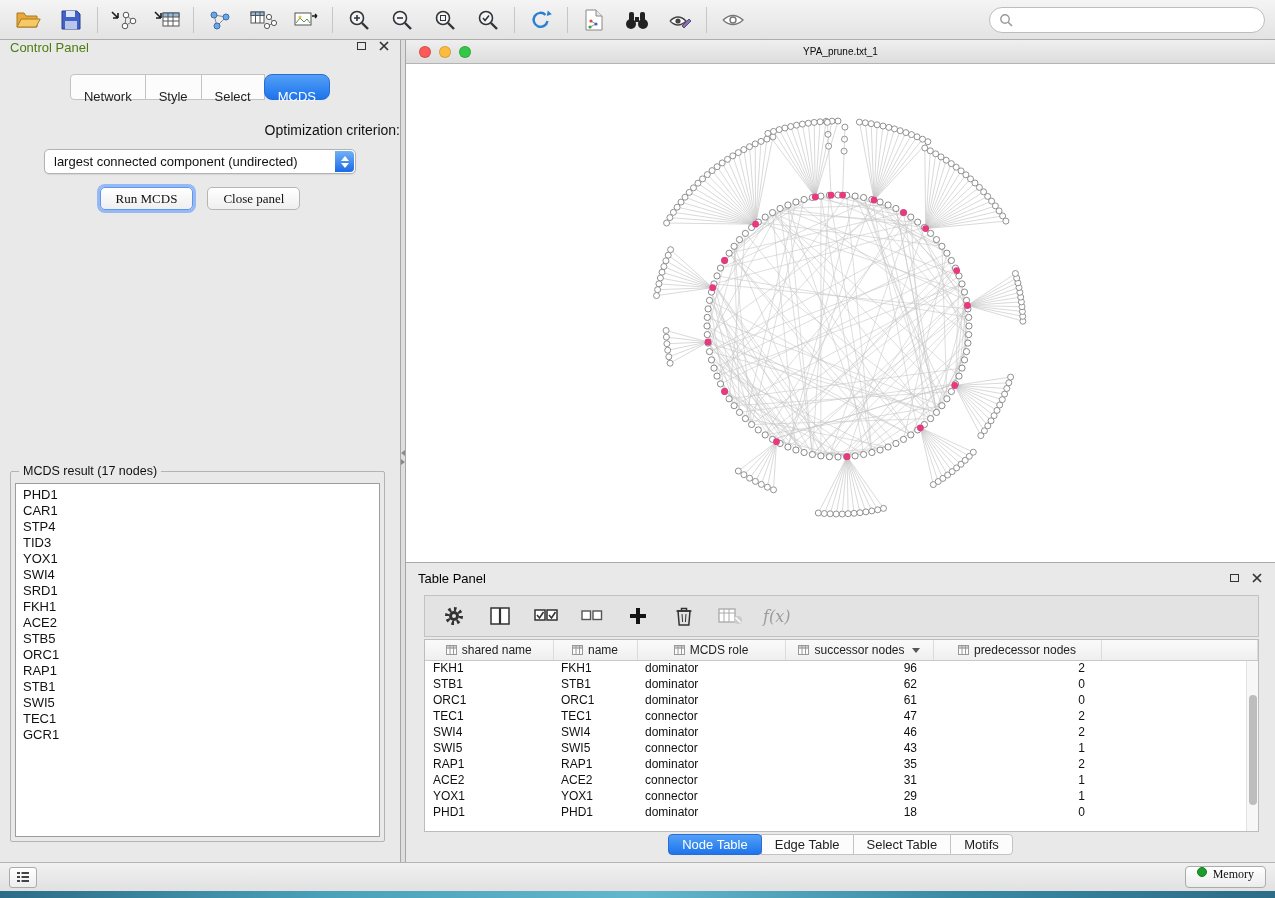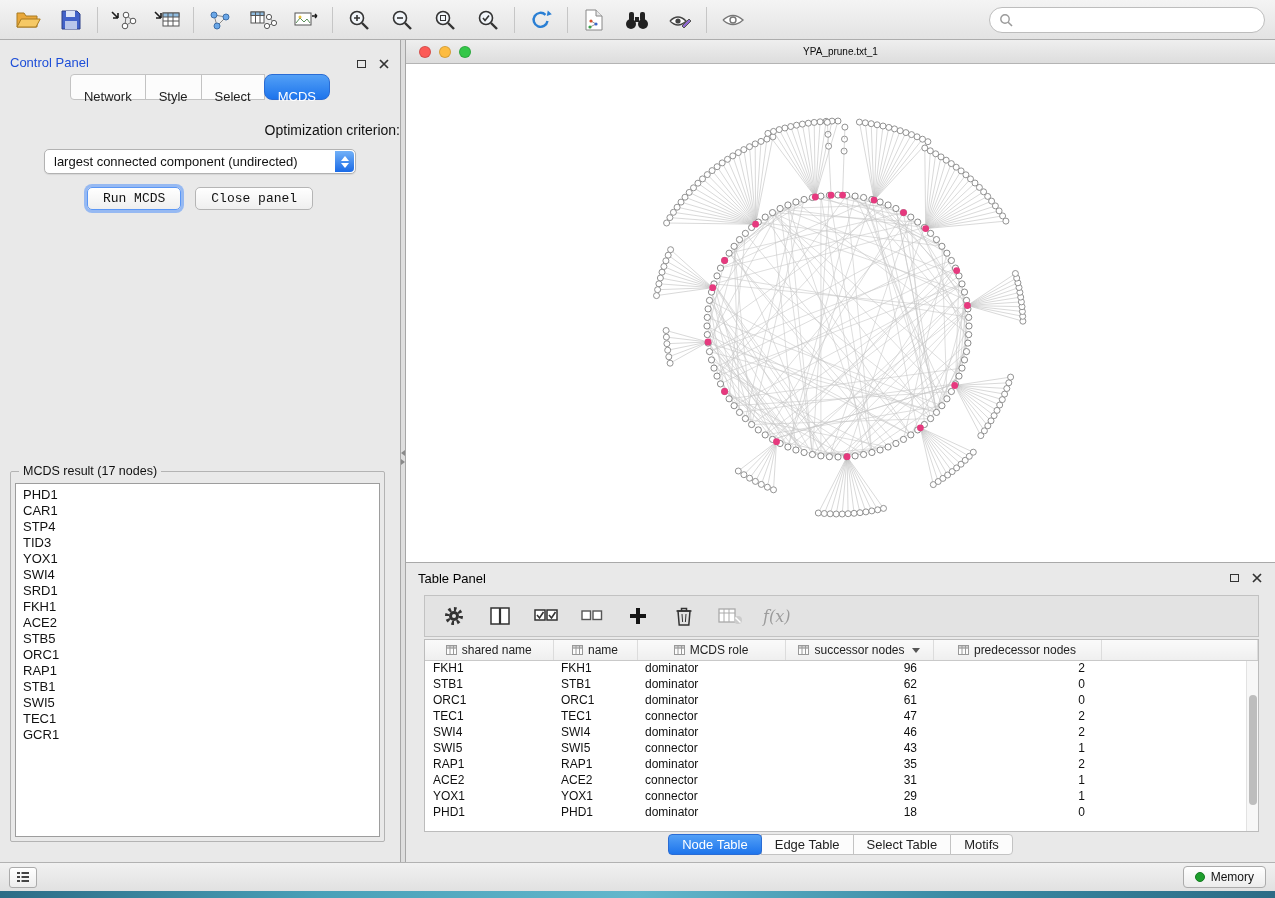--- a/index.html
+++ b/index.html
@@ -10,40 +10,40 @@
   
   .toolbar{position:absolute;left:0;top:0;right:0;height:40px;background:linear-gradient(#f4f4f4,#e3e3e3);border-bottom:1px solid #adadad;display:flex;align-items:center;padding:0 10px}
   .tb-btn{width:36px;height:30px;display:flex;align-items:center;justify-content:center;border-radius:4px;flex:none}
   .tb-sep{width:1px;height:26px;background:#c6c6c6;margin:0 8px;flex:none}
   .tb-group{display:flex;align-items:center;gap:7px}
   .search{margin-left:auto;width:276px;height:26px;background:#fff;border:1px solid #bdbdbd;border-radius:13px;display:flex;align-items:center;padding:0 9px;gap:5px}
   .search input{border:none;outline:none;flex:1;font-size:12px;background:transparent;font-family:inherit}
 
   
   .control-panel{position:absolute;left:0;top:40px;width:400px;bottom:36px;background:#e9e9e9;overflow:hidden}
-  .panel-header{height:30px;display:flex;align-items:flex-end;padding:0 10px;font-size:13px;color:#1d4ed8}
+  .panel-header{height:30px;display:flex;align-items:flex-start;padding:0 10px;font-size:13px;color:#4d7c0f}
   .win-btns{margin-left:auto;display:flex;align-items:center;gap:11px}
   .wb{display:flex;align-items:center;justify-content:center;width:12px;height:12px}
   .wb-box{width:9px;height:8px;border:1.4px solid #333;display:inline-block}
 
   .cp-tabs{display:flex;justify-content:center;margin-top:4px;position:relative}
   .cp-tab{height:21px;line-height:19px;padding:12px 13px;font-size:13px;background:#fcfcfc;border:1px solid #c3c3c3;margin-left:-1px;color:#222}
   .cp-tab:first-child{border-radius:4px 0 0 4px;margin-left:0}
   .cp-tab:last-child{border-radius:0 4px 4px 0}
   .cp-tab.active{background:linear-gradient(#53a0f6,#1d74ec);border-color:#2a6cd4;color:#fff;border-radius:8px;position:relative;z-index:1}
 
   .opt-label{text-align:right;font-size:14px;color:#111;margin-top:22px}
   .dropdown{margin:11px auto 0;width:312px;height:25px;background:#fff;border:1px solid #b2b2b2;border-radius:5px;position:relative;display:flex;align-items:center;font-size:13px;padding:0 26px 0 9px;color:#111;box-shadow:0 1px 1px rgba(0,0,0,.08)}
   .dd-text{white-space:nowrap;overflow:hidden}
   .stepper{position:absolute;right:1px;top:1px;bottom:1px;width:19px;border-radius:0 4px 4px 0;background:linear-gradient(#72b1f8,#1a6ae6);display:flex;flex-direction:column;align-items:center;justify-content:center;gap:2px}
   .tri-up{width:0;height:0;border-left:4px solid transparent;border-right:4px solid transparent;border-bottom:5px solid #fff}
   .tri-down{width:0;height:0;border-left:4px solid transparent;border-right:4px solid transparent;border-top:5px solid #fff}
 
   .btn-row{display:flex;justify-content:center;gap:14px;margin-top:13px}
-  .mac-btn{height:23px;padding:0 15px;background:linear-gradient(#ffffff,#efefef);border:1px solid #b5b5b5;border-radius:5px;font-size:13px;color:#111;font-family:Liberation Mono, monospace}
+  .mac-btn{height:23px;padding:0 15px;background:linear-gradient(#ffffff,#efefef);border:1px solid #b5b5b5;border-radius:5px;font-size:13px;color:#111;font-family:Liberation Serif, serif}
   .mac-btn.focused{box-shadow:0 0 0 3px rgba(82,145,250,.55);border-color:#5b97f5}
 
   .result-box{position:absolute;left:10px;right:15px;top:424px;bottom:20px;border:1px solid #b3b3b3;border-radius:2px;padding:5px 4px 4px 4px}
   .result-box legend{font-size:12.5px;color:#111;padding:0 4px;margin-left:4px}
   .result-list{width:100%;height:100%;background:#fff;border:1px solid #9d9d9d;overflow:hidden;padding:3px 7px;font-size:13px;line-height:16px;color:#111}
 
   
   .v-splitter{position:absolute;left:400px;top:40px;width:6px;bottom:36px;background:#dedede;border-left:1px solid #a6a6a6;border-right:1px solid #a6a6a6}
   .split-widget{position:absolute;left:-1px;top:408px;width:6px;height:18px;display:flex;flex-direction:column;align-items:center;justify-content:center;gap:3px}
   .sw-tri-l{width:0;height:0;border-top:3px solid transparent;border-bottom:3px solid transparent;border-right:4px solid #8a8a8a}
@@ -75,21 +75,21 @@
   .v-thumb{position:absolute;left:1.5px;top:34px;width:8px;height:110px;background:#bdbdbd;border-radius:4px}
   .bottom-tabs{position:absolute;left:0;right:0;bottom:7px;display:flex;justify-content:center}
   .bt-tab{height:21px;line-height:19px;padding:0 13px;font-size:13px;background:#fcfcfc;border:1px solid #c3c3c3;margin-left:-1px;color:#222}
   .bt-tab:first-child{margin-left:0;border-radius:4px 0 0 4px}
   .bt-tab:last-child{border-radius:0 4px 4px 0}
   .bt-tab.active{background:linear-gradient(#53a0f6,#1d74ec);border-color:#2a6cd4;color:#fff;border-radius:4px;z-index:1;position:relative}
 
   
   .status-bar{position:absolute;left:0;right:0;top:862px;height:29px;background:linear-gradient(#f1f1f1,#e1e1e1);border-top:1px solid #b2b2b2;display:flex;align-items:center;padding:0 9px}
   .menu-btn{width:28px;height:21px;background:linear-gradient(#fff,#ededed);border:1px solid #ababab;border-radius:3px;display:flex;align-items:center;justify-content:center}
-  .memory-btn{margin-left:auto;height:22px;background:linear-gradient(#fff,#ececec);border:1px solid #ababab;border-radius:4px;display:flex;align-items:center;gap:6px;padding:0 11px;font-size:12px;color:#111;font-family:Liberation Sans, sans-serif}
+  .memory-btn{margin-left:auto;height:22px;background:linear-gradient(#fff,#ececec);border:1px solid #ababab;border-radius:4px;display:flex;gap:6px;padding:0 11px;font-size:12px;color:#111;font-family:Liberation Serif, serif}
   .mem-dot{width:10px;height:10px;border-radius:50%;background:#1d9e2c;border:1px solid #147a20}
   .wallpaper{position:absolute;left:0;right:0;top:891px;height:7px;background:linear-gradient(90deg,#2c6c86,#49a0b8,#63b7cc,#3a8aa4,#2c6c86)}
 </style>
 </head>
 <body>
 
 <div class="screen">
 
   <div class="toolbar">
     <div class="tb-group">

